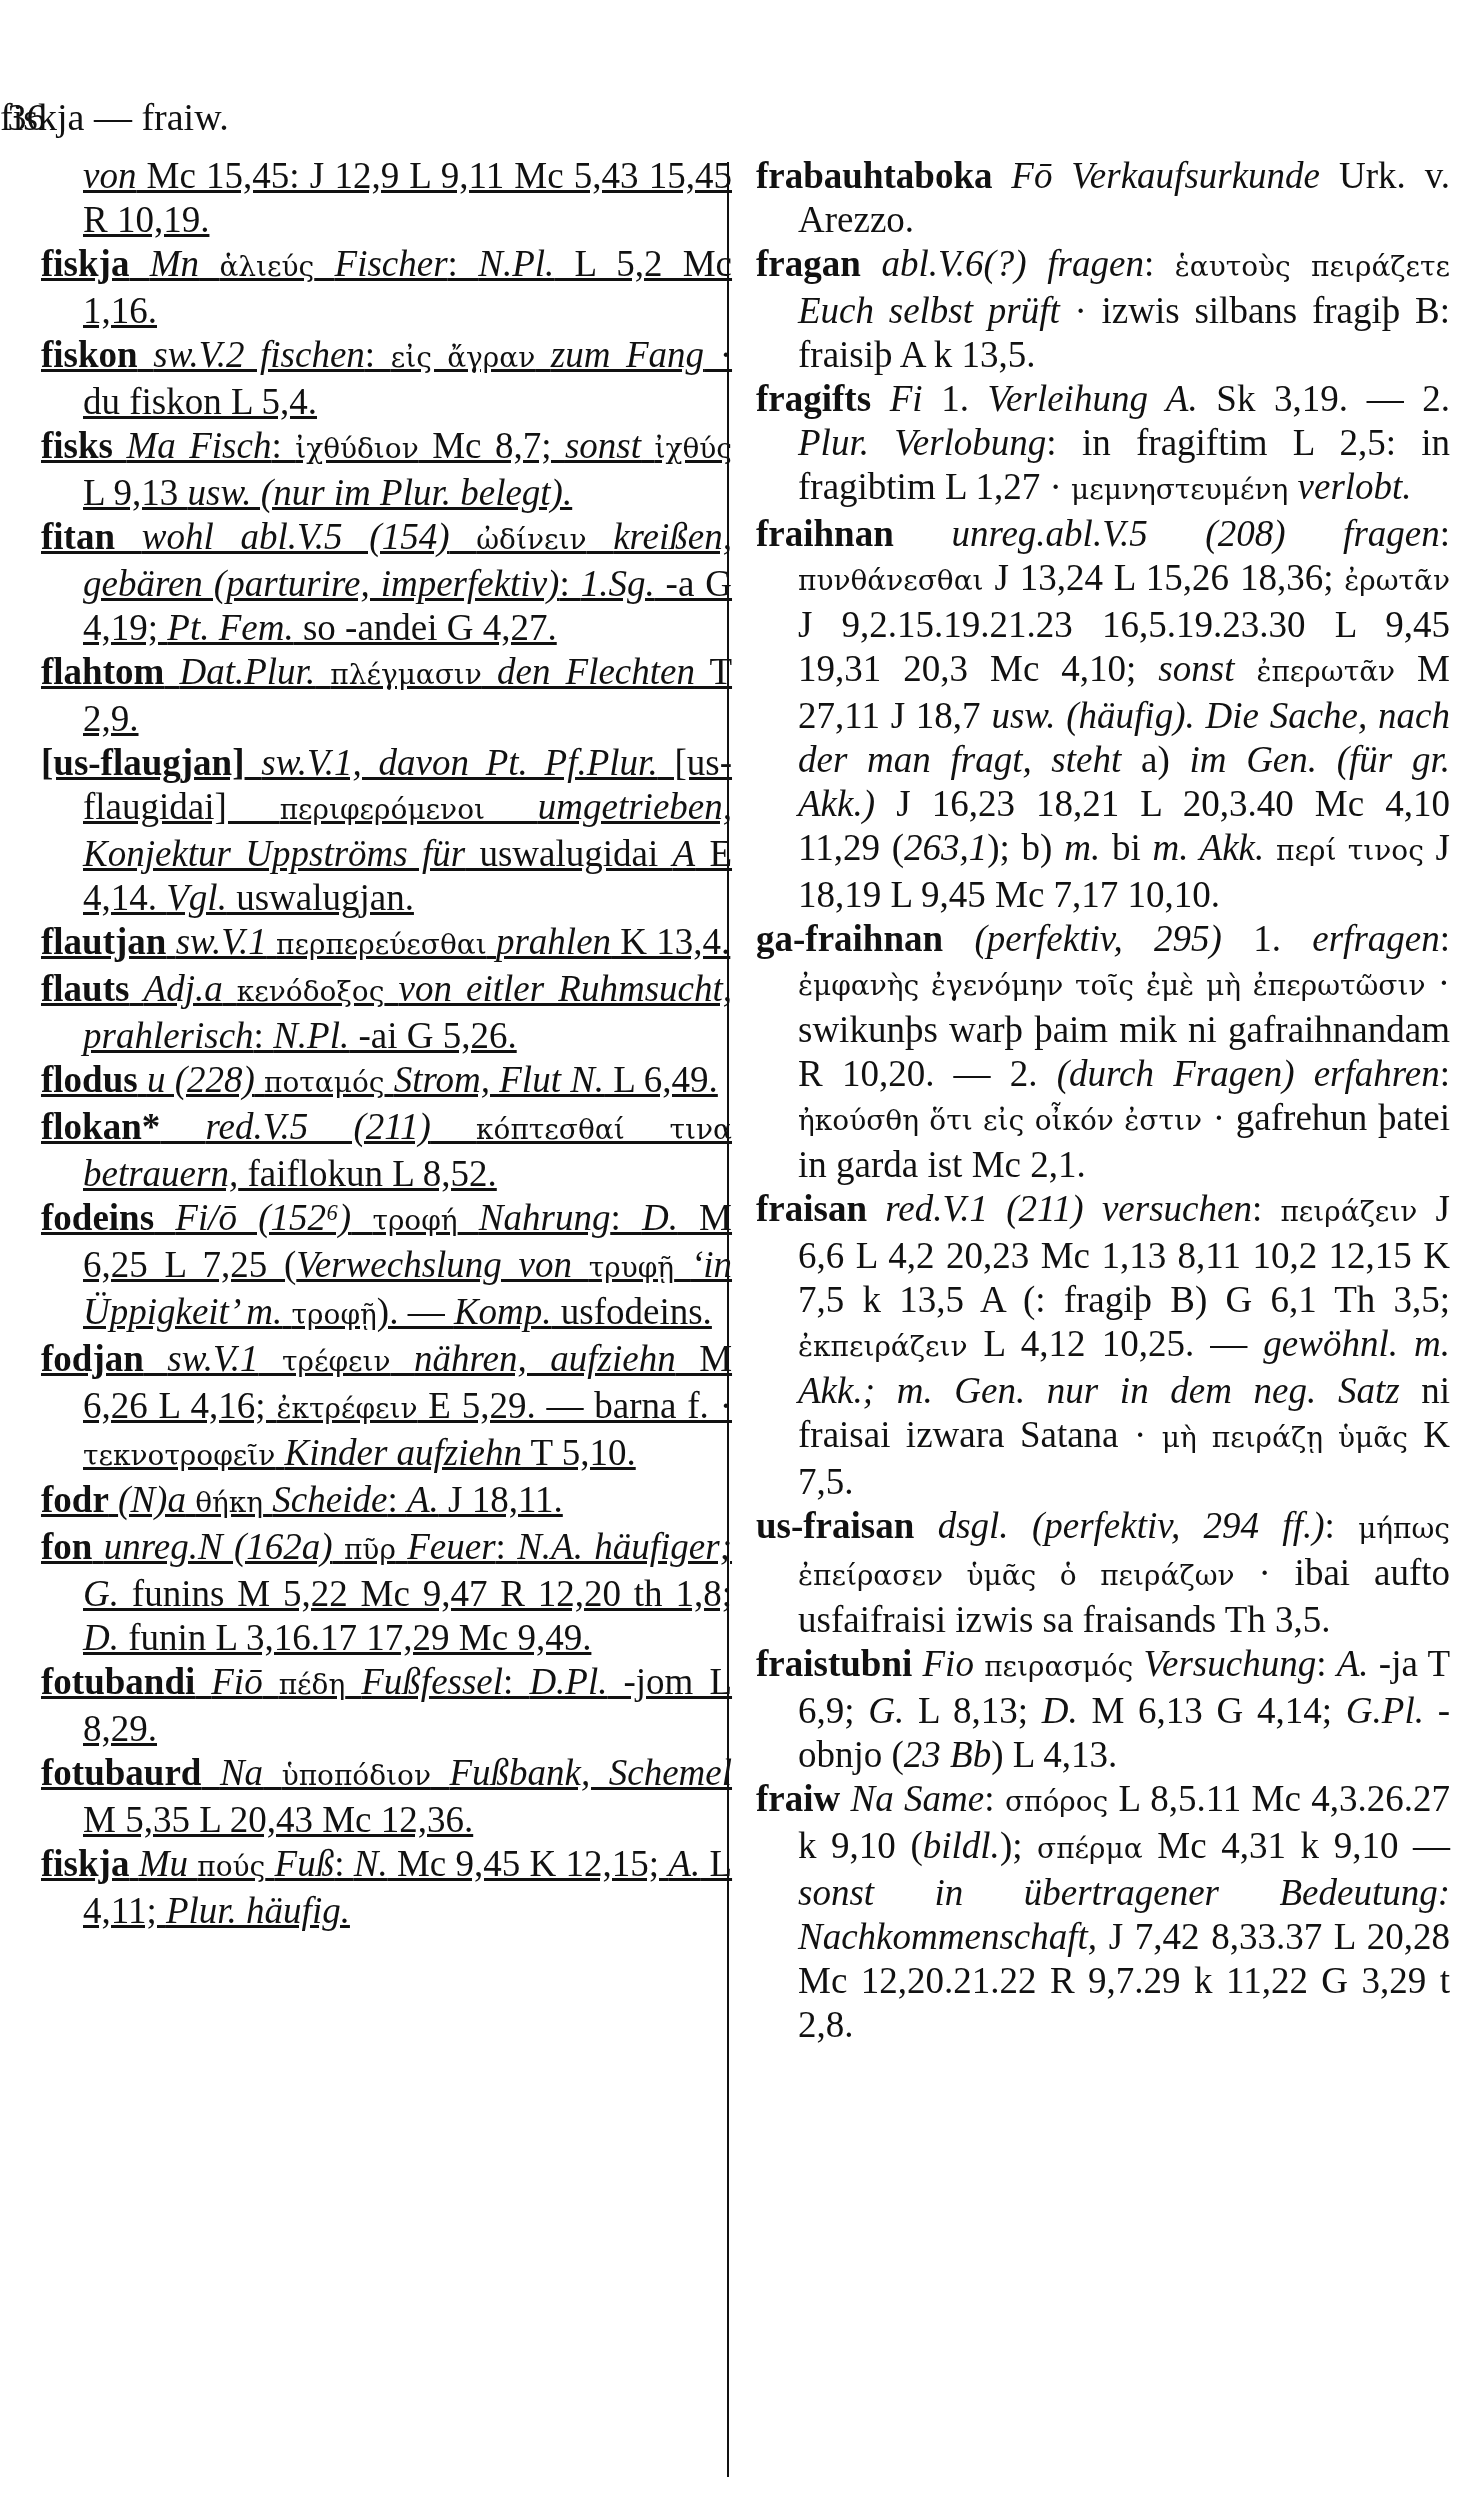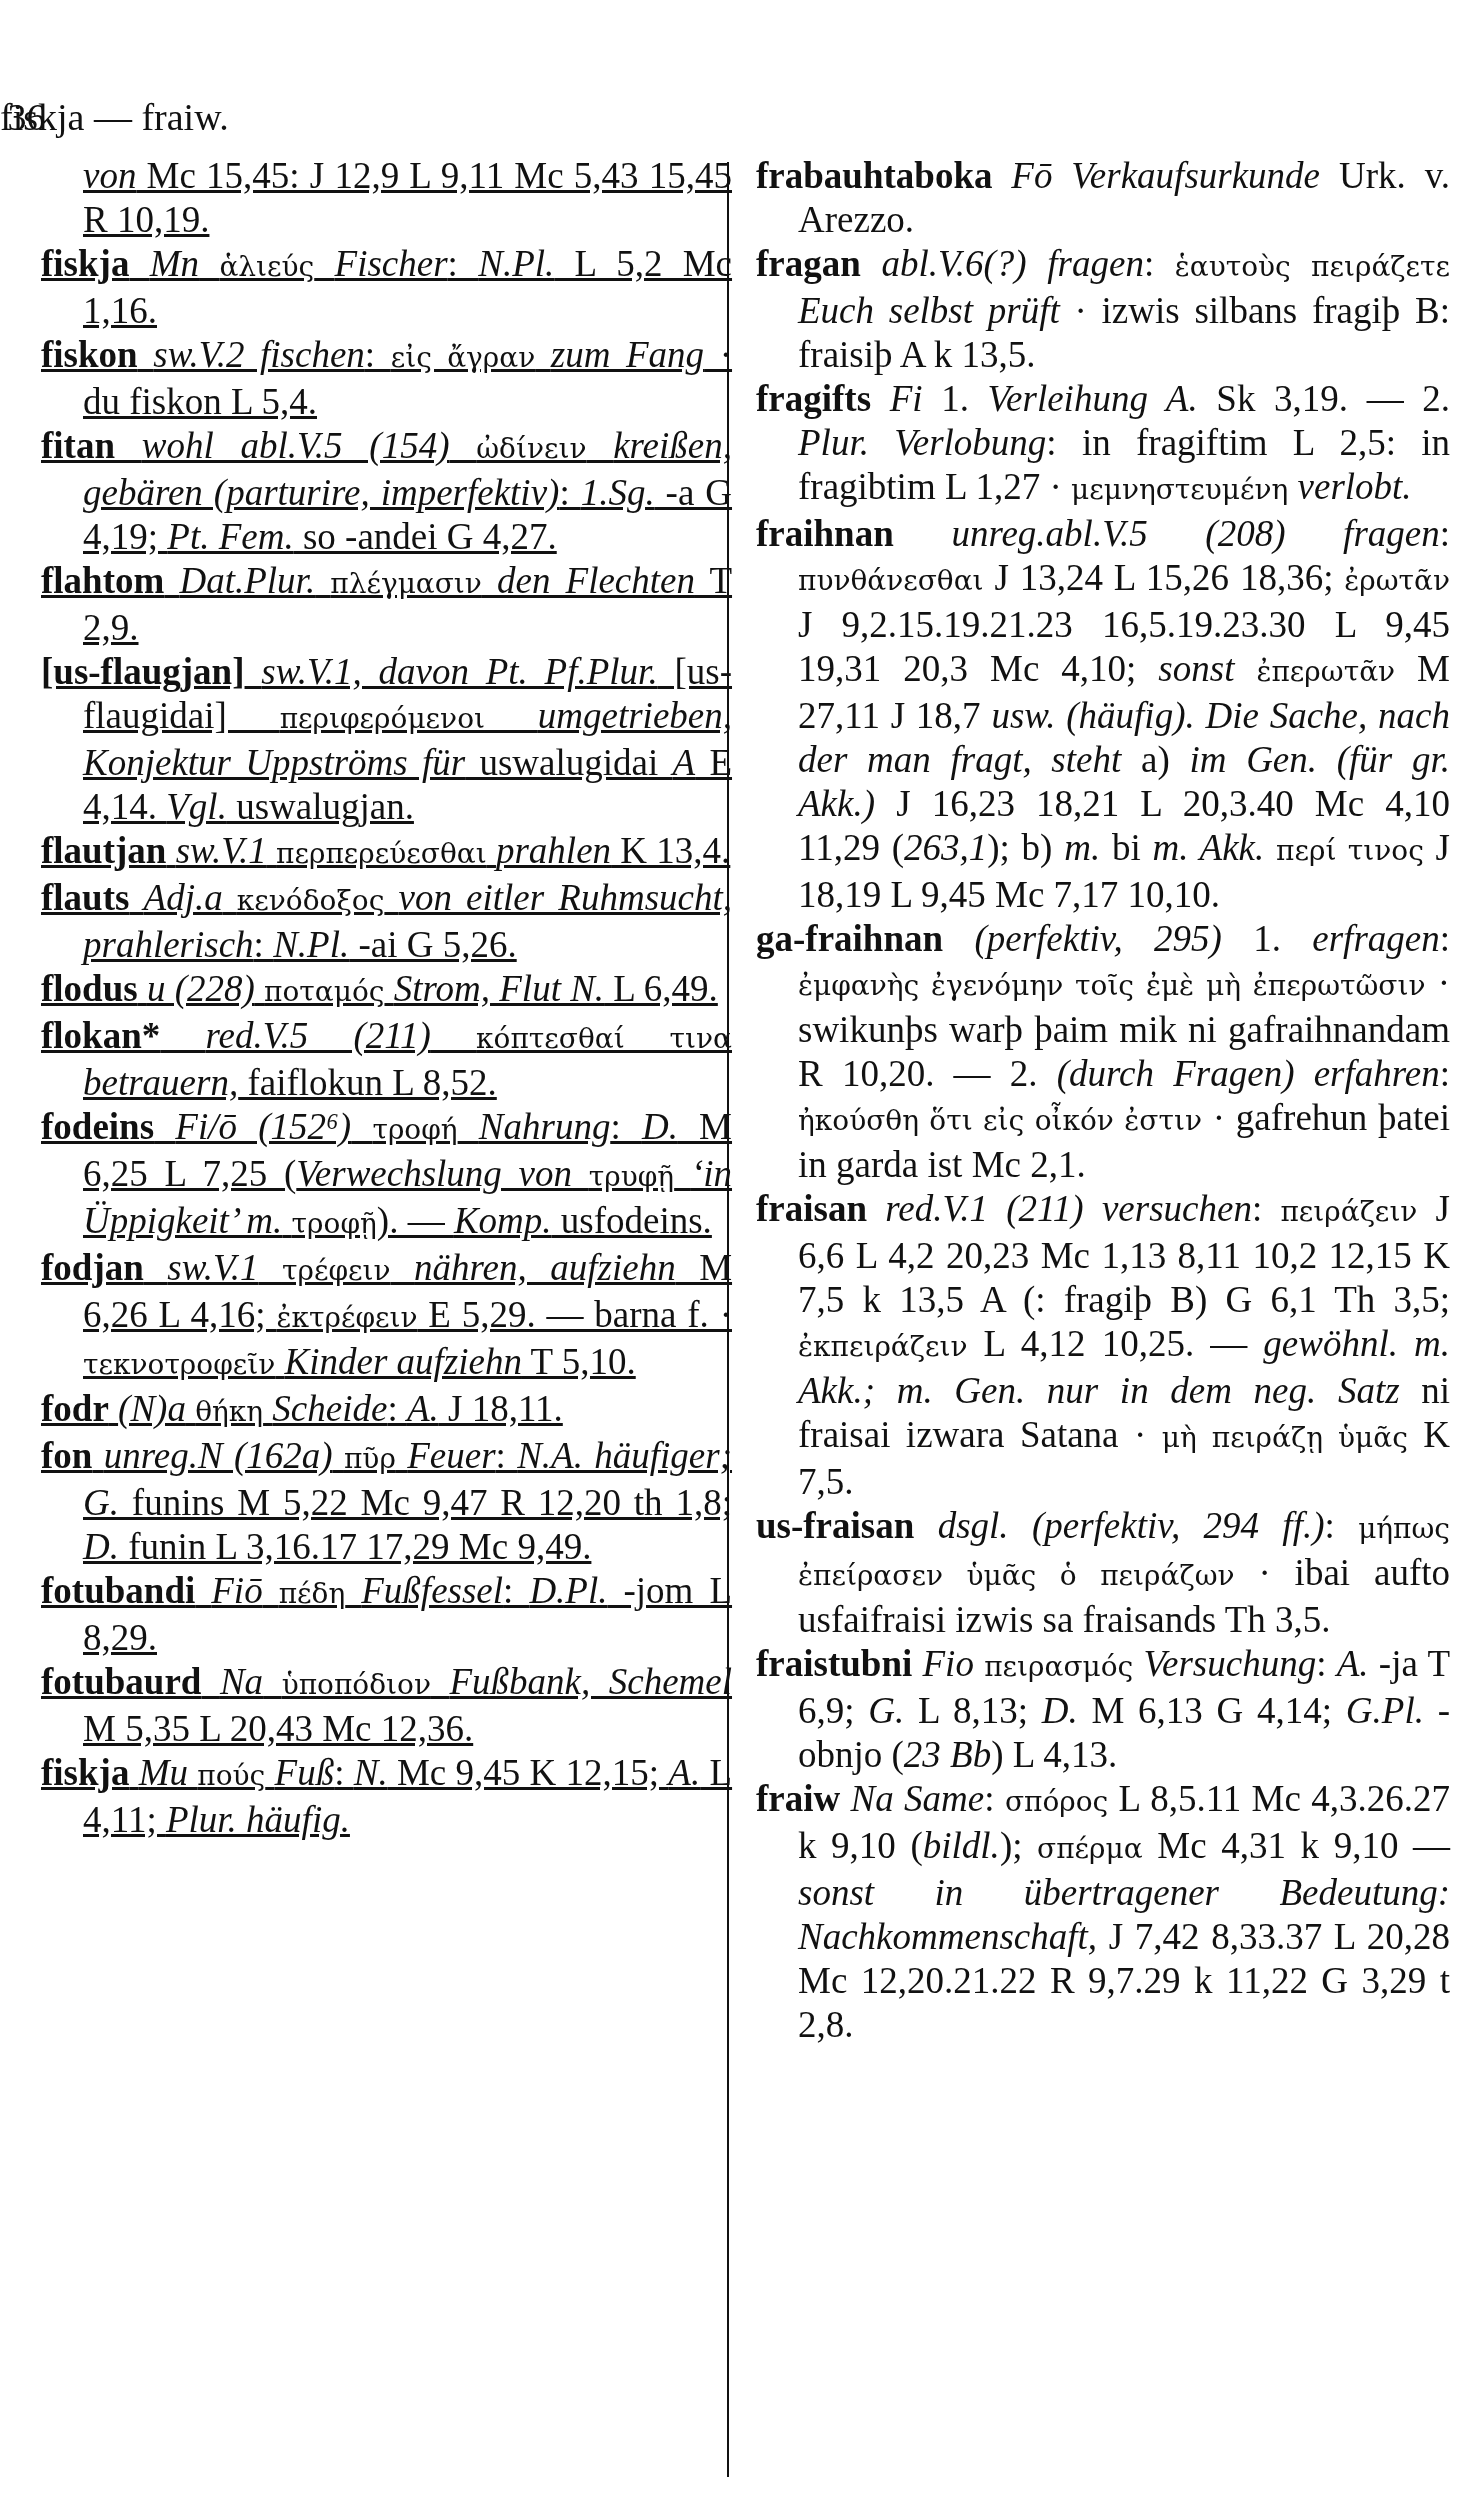--- a/index.html
+++ b/index.html
@@ -25,20 +25,21 @@
 
 <div class="page-header">
   <span class="page-number">36</span>
   <span class="running-head">fiskja — fraiw.</span>
 </div>
 
 <div class="column col-left" id="col-left">
     <p class="entry cont"><span class="it">von</span><span> Mc 15,45:  J 12,9  L 9,11 Mc 5,43 15,45 R 10,19.</span></p>
     <p class="entry"><span class="hw">fiskja</span><span> </span><span class="it">Mn</span><span> </span><span class="gr">ἁλιεύς</span><span> </span><span class="it">Fischer</span><span>: </span><span class="it">N.Pl.</span><span> L 5,2 Mc 1,16.</span></p>
     <p class="entry"><span class="hw">fiskon</span><span> </span><span class="it">sw.V.2 fischen</span><span>: </span><span class="gr">εἰς ἄγραν</span><span> </span><span class="it">zum Fang</span><span> · du fiskon L 5,4.</span></p>
+    <p class="entry"><span class="hw">fisks</span><span> </span><span class="it">Ma Fisch</span><span>: </span><span class="gr">ἰχθύδιον</span><span> Mc 8,7; </span><span class="it">sonst</span><span> </span><span class="gr">ἰχθύς</span><span> L 9,13 </span><span class="it">usw. (nur im Plur. belegt).</span></p>
     <p class="entry"><span class="hw">fitan</span><span> </span><span class="it">wohl abl.V.5 (154)</span><span> </span><span class="gr">ὠδίνειν</span><span> </span><span class="it">kreißen, gebären (parturire, imperfektiv)</span><span>: </span><span class="it">1.Sg.</span><span> -a G 4,19; </span><span class="it">Pt. Fem.</span><span> so -andei G 4,27.</span></p>
     <p class="entry"><span class="hw">flahtom</span><span> </span><span class="it">Dat.Plur.</span><span> </span><span class="gr">πλέγμασιν</span><span> </span><span class="it">den Flechten</span><span> T 2,9.</span></p>
     <p class="entry"><span class="hw">[us-flaugjan]</span><span> </span><span class="it">sw.V.1, davon Pt. Pf.Plur.</span><span> [us-flaugidai] </span><span class="gr">περιφερόμενοι</span><span> </span><span class="it">umgetrieben, Konjektur Uppströms für</span><span> uswalugidai </span><span class="it">A</span><span> E 4,14. </span><span class="it">Vgl.</span><span> uswalugjan.</span></p>
     <p class="entry"><span class="hw">flautjan</span><span> </span><span class="it">sw.V.1</span><span> </span><span class="gr">περπερεύεσθαι</span><span> </span><span class="it">prahlen</span><span> K 13,4.</span></p>
     <p class="entry"><span class="hw">flauts</span><span> </span><span class="it">Adj.a</span><span> </span><span class="gr">κενόδοξος</span><span> </span><span class="it">von eitler Ruhmsucht, prahlerisch</span><span>: </span><span class="it">N.Pl.</span><span> -ai G 5,26.</span></p>
     <p class="entry"><span class="hw">flodus</span><span> </span><span class="it">u (228)</span><span> </span><span class="gr">ποταμός</span><span> </span><span class="it">Strom, Flut N.</span><span> L 6,49.</span></p>
     <p class="entry"><span class="hw">flokan*</span><span> </span><span class="it">red.V.5 (211)</span><span> </span><span class="gr">κόπτεσθαί τινα</span><span> </span><span class="it">betrauern,</span><span> faiflokun L 8,52.</span></p>
     <p class="entry"><span class="hw">fodeins</span><span> </span><span class="it">Fi/ō (152⁶)</span><span> </span><span class="gr">τροφή</span><span> </span><span class="it">Nahrung</span><span>: </span><span class="it">D.</span><span> M 6,25 L 7,25 (</span><span class="it">Verwechslung von</span><span> </span><span class="gr">τρυφῇ</span><span> </span><span class="it">‘in Üppigkeit’ m.</span><span> </span><span class="gr">τροφῇ</span><span>). — </span><span class="it">Komp.</span><span> usfodeins.</span></p>
     <p class="entry"><span class="hw">fodjan</span><span> </span><span class="it">sw.V.1</span><span> </span><span class="gr">τρέφειν</span><span> </span><span class="it">nähren, aufziehn</span><span> M 6,26 L 4,16; </span><span class="gr">ἐκτρέφειν</span><span> E 5,29. — barna f. · </span><span class="gr">τεκνοτροφεῖν</span><span> </span><span class="it">Kinder aufziehn</span><span> T 5,10.</span></p>
     <p class="entry"><span class="hw">fodr</span><span> </span><span class="it">(N)a</span><span> </span><span class="gr">θήκη</span><span> </span><span class="it">Scheide</span><span>: </span><span class="it">A.</span><span> J 18,11.</span></p>

